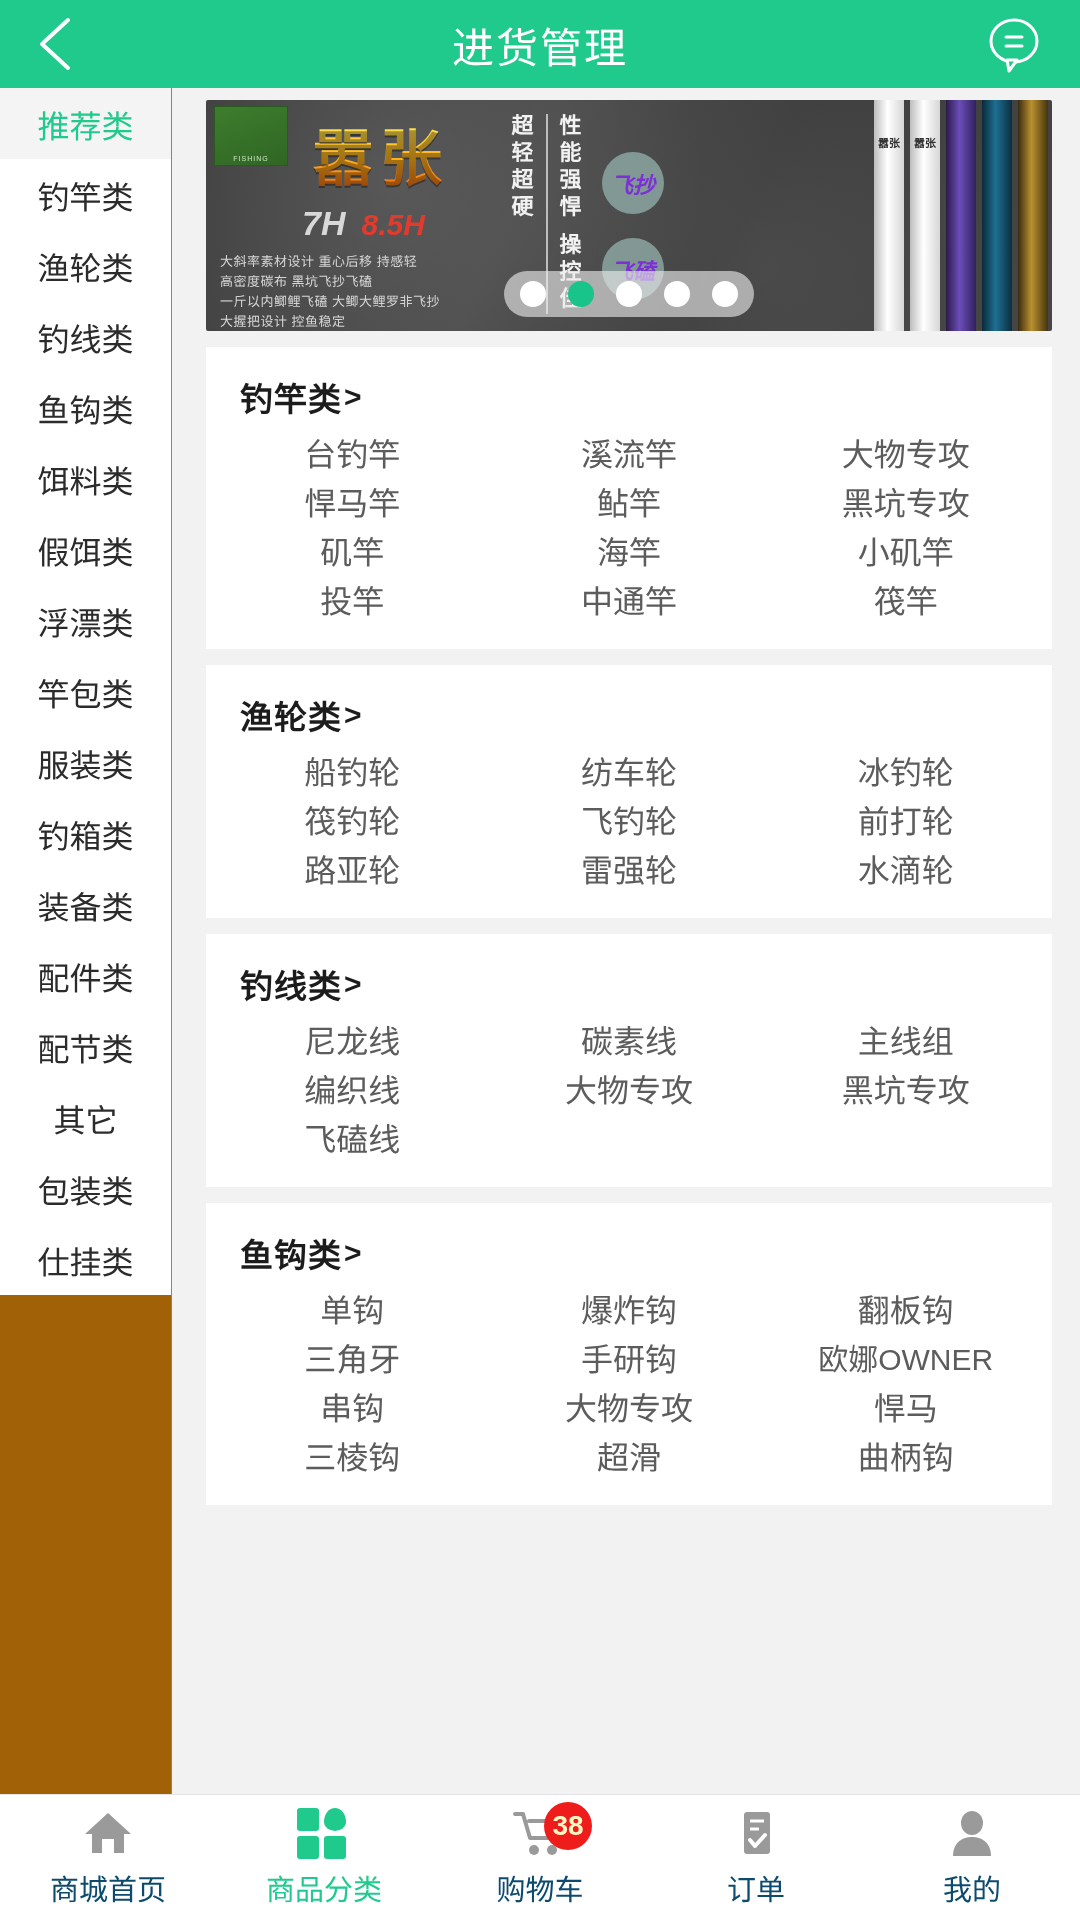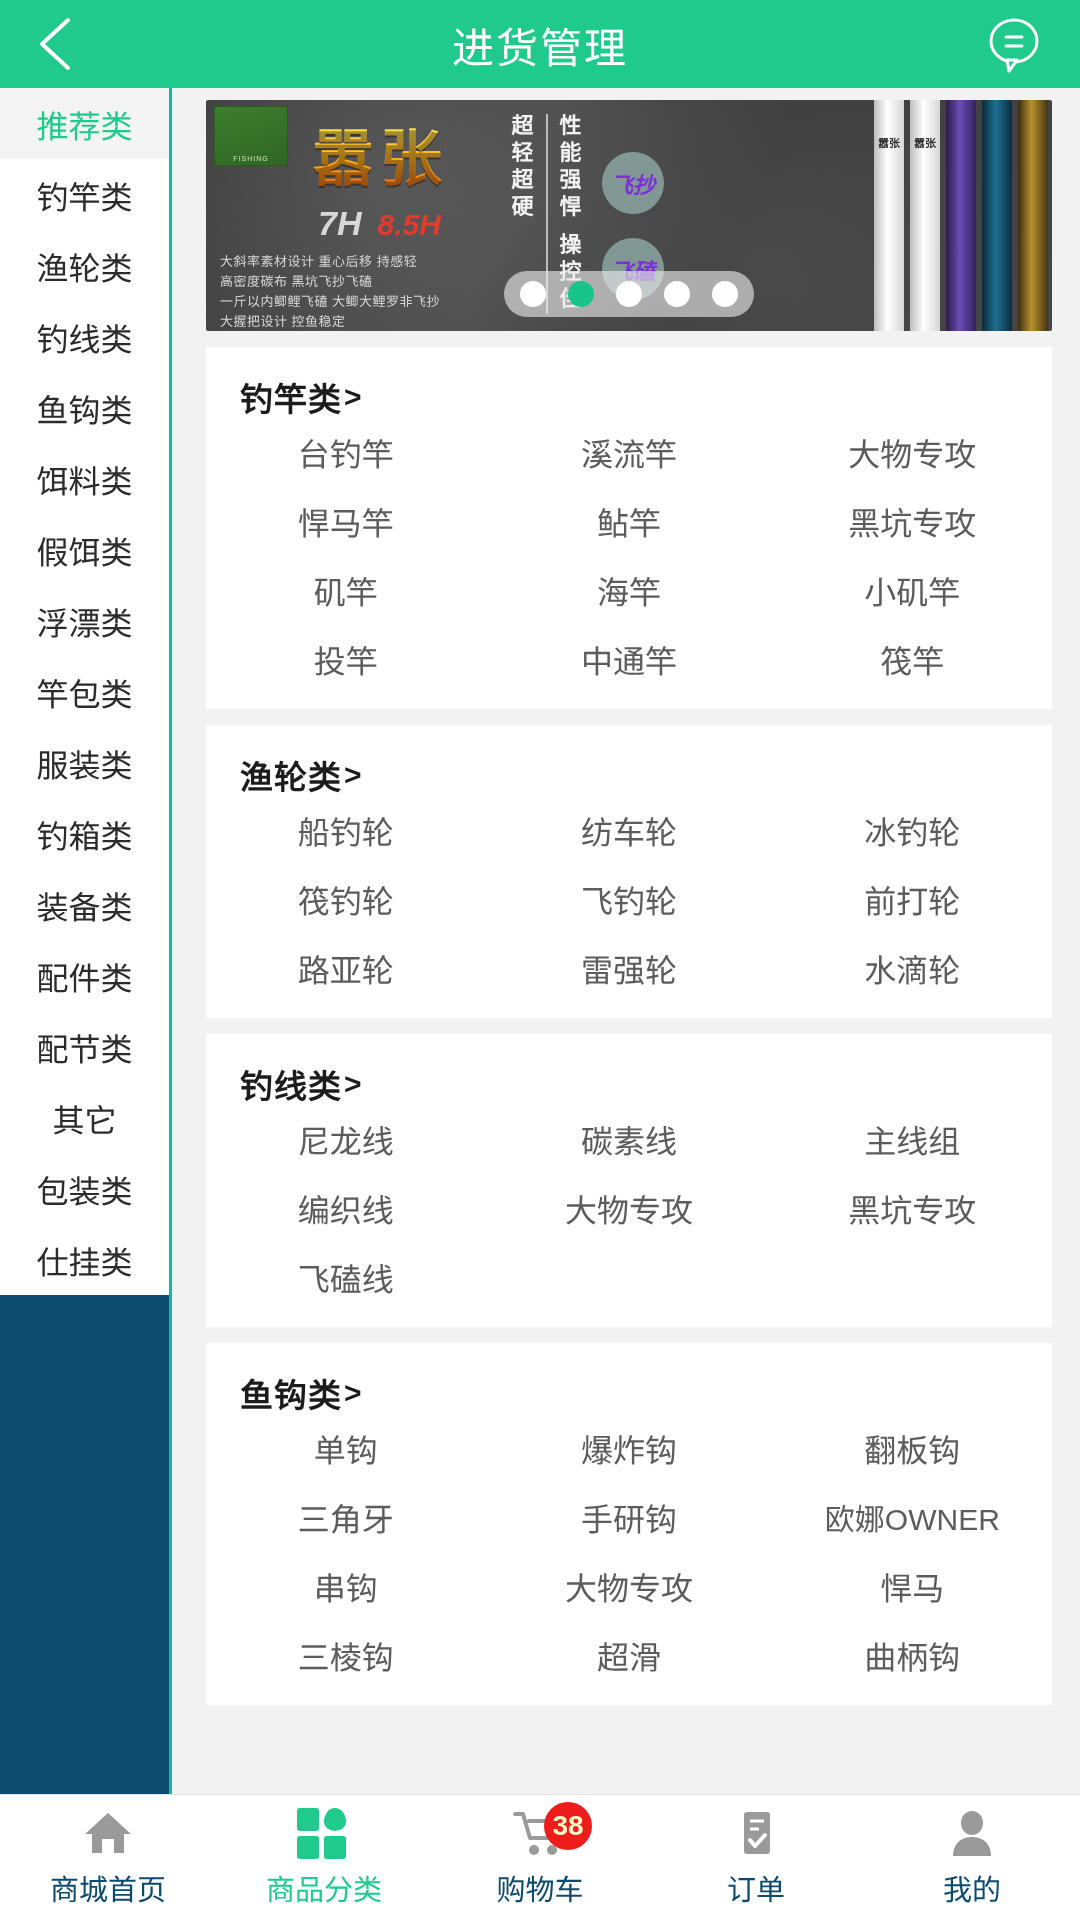--- a/index.html
+++ b/index.html
@@ -42,22 +42,22 @@
   }
   .hdr-msg { width: 64px; height: 64px; display: flex; align-items: center; justify-content: center; cursor: pointer; position: relative; z-index: 2; }
 
   
   .body-row { flex: 1 1 auto; display: flex; min-height: 0; background: #ffffff; }
 
   
   .sidebar {
     width: 172px;
     flex: 0 0 172px;
-    background: #0c4a6e;
-    border-right: 3px solid #14b8a6;
+    background: #a16207;
+    border-right: 1px solid #14b8a6;
     overflow: hidden;
     padding-bottom: 4px;
   }
   .side-item {
     height: 71px;
     display: flex;
     align-items: center;
     justify-content: center;
     font-size: 32px;
     color: #2b2b2b;
@@ -97,21 +97,21 @@
   }
   .bn-logo span { font-size: 7px; color: #cfe6c4; letter-spacing: 1px; }
   .bn-brand {
     position: absolute; left: 106px; top: 28px;
     font-size: 62px; font-weight: bold; line-height: 1;
     background: linear-gradient(180deg, #ffe14d 0%, #ffae1a 52%, #f06a12 100%);
     -webkit-background-clip: text; background-clip: text; color: transparent;
     text-shadow: 0 2px 0 rgba(0,0,0,.35);
     letter-spacing: 6px;
   }
-  .bn-spec { position: absolute; left: 112px; top: 104px; display: flex; align-items: baseline; gap: 16px; }
+  .bn-spec { position: absolute; left: 96px; top: 104px; display: flex; align-items: baseline; gap: 16px; }
   .bn-spec .s1 { font-size: 34px; color: #d8d8d8; font-style: italic; font-weight: bold; }
   .bn-spec .s2 { font-size: 30px; color: #e23b2e; font-style: italic; font-weight: bold; }
   .bn-desc { position: absolute; left: 14px; top: 152px; color: #d6d6d6; font-size: 13px; line-height: 1.55; letter-spacing: .5px; }
   .bn-vert {
     position: absolute; top: 14px;
     color: #f2f2f2; font-size: 22px; font-weight: bold;
     writing-mode: vertical-rl; letter-spacing: 5px; line-height: 1.25;
   }
   .bn-v1 { left: 300px; }
   .bn-v2 { left: 340px; border-left: 2px solid #bdbdbd; padding-left: 6px; }
@@ -142,21 +142,21 @@
 
   
   .cards { padding: 0 28px 0 34px; }
   .card { background: #ffffff; margin-top: 16px; padding: 26px 8px 26px 8px; }
   .card-head {
     display: flex; align-items: center;
     font-size: 33px; font-weight: bold; color: #1c1c1c;
     padding: 0 0 6px 26px; letter-spacing: 1px; cursor: pointer;
   }
   .card-head .chev { margin-left: 2px; font-weight: bold; font-size: 30px; }
-  .grid { display: grid; grid-template-columns: repeat(3, 1fr); gap: 20px; }
+  .grid { display: grid; grid-template-columns: repeat(3, 1fr); }
   .cell {
     height: 49px;
     display: flex; align-items: center; justify-content: center;
     font-size: 32px; color: #5c5c5c; cursor: pointer;
   }
   .cell.wide { font-size: 30px; }
 
   
   .tabbar {
     flex: 0 0 126px; height: 126px;

